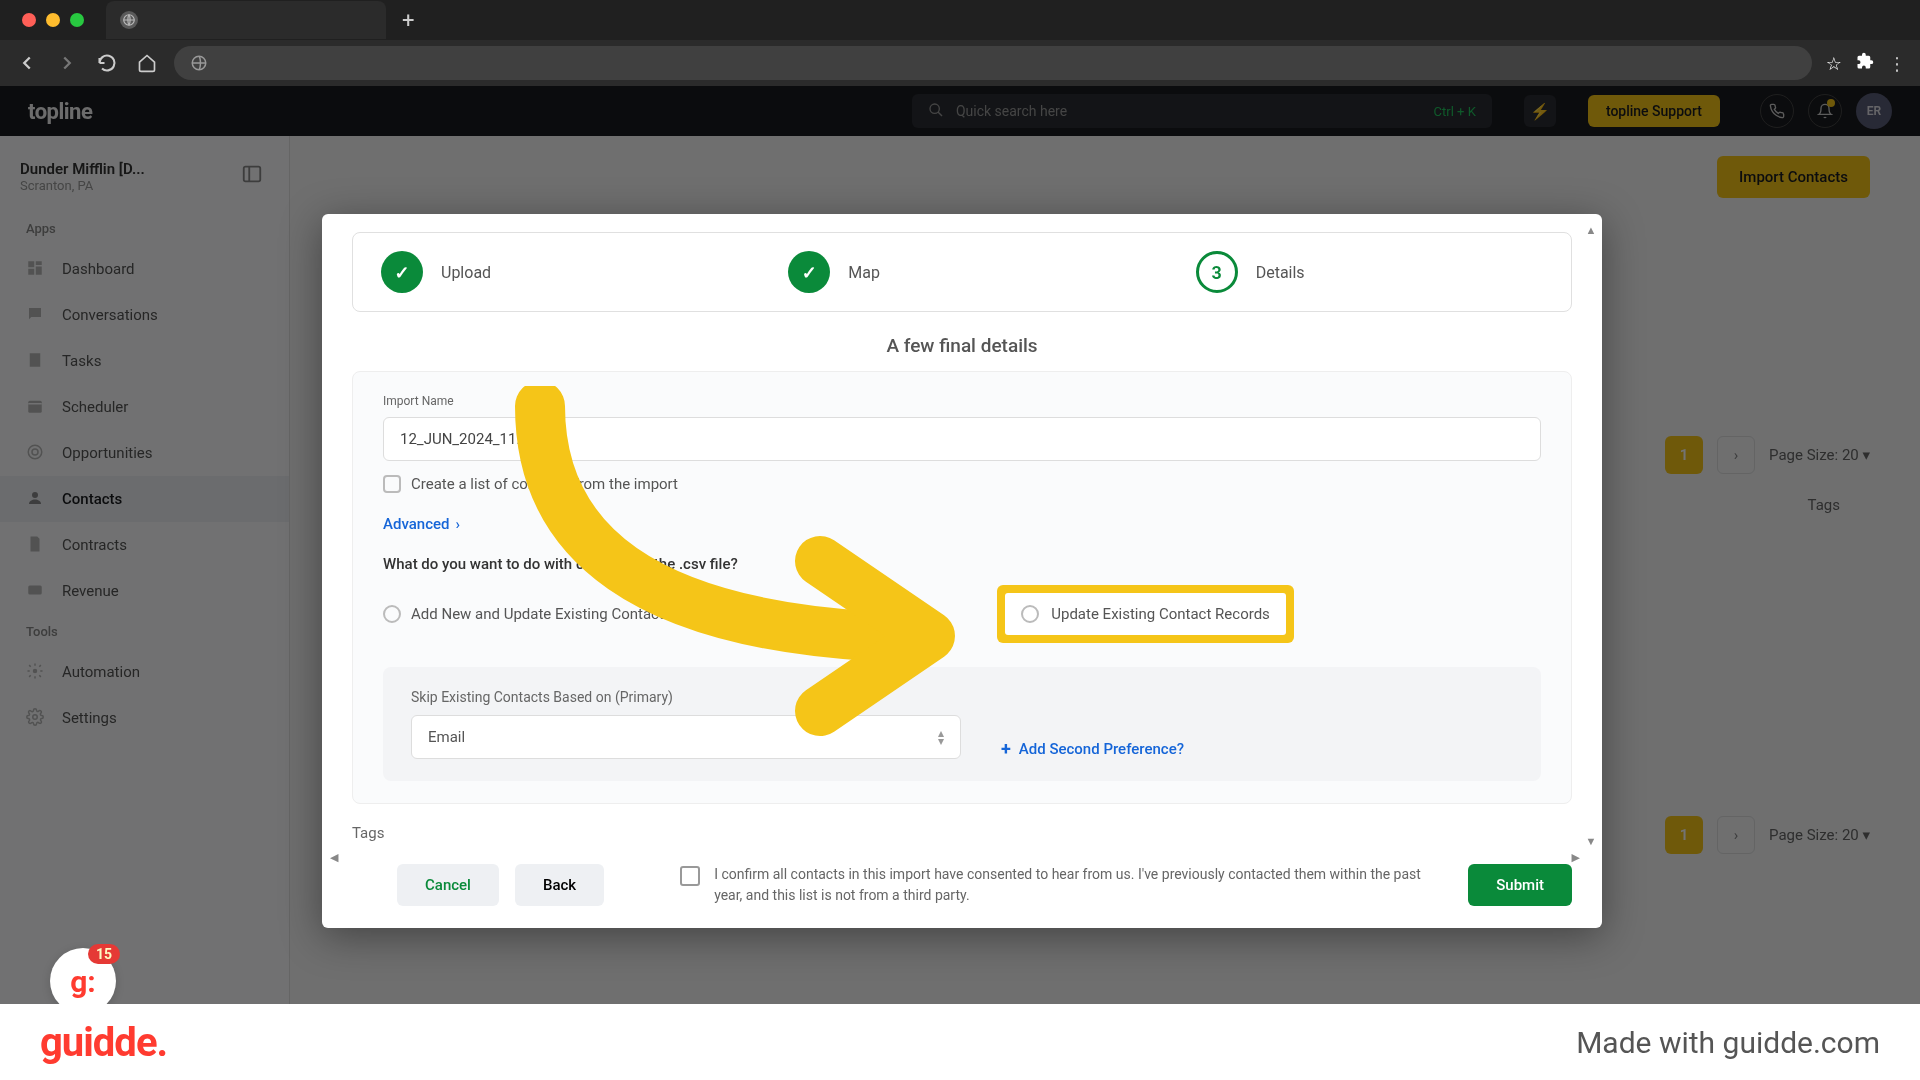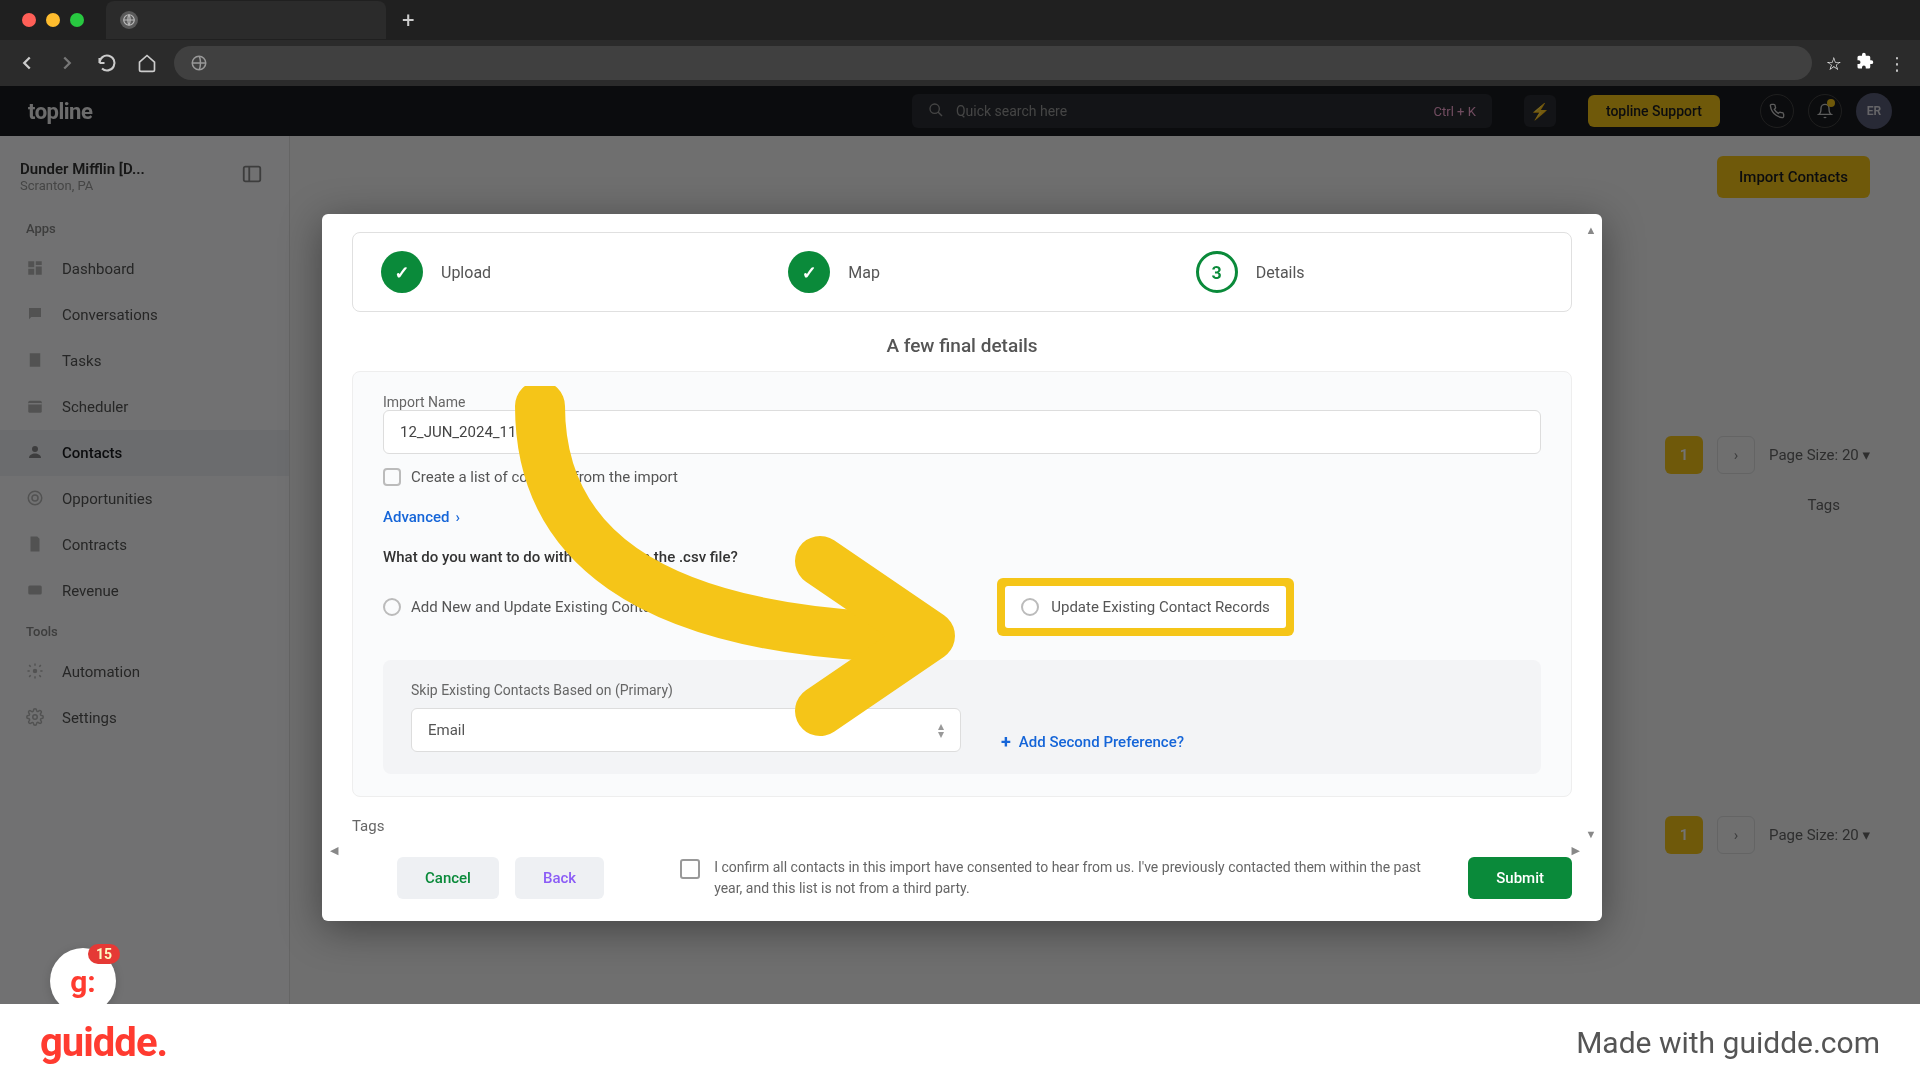--- a/index.html
+++ b/index.html
@@ -24,21 +24,21 @@
 .star-icon { color: #fff; font-size: 18px; }
 .ext-icon { color: #fff; font-size: 18px; }
 .menu-dots { color: #ccc; font-size: 18px; }
 
 
 .app { position: relative; height: 994px; background: #f5f6f7; }
 .app-header { height: 50px; background: #1a1c20; display: flex; align-items: center; padding: 0 28px; gap: 20px; }
 .logo { font-size: 22px; font-weight: 700; color: #f0f0f0; letter-spacing: -0.5px; }
 .search-box { margin-left: auto; width: 580px; height: 34px; background: #2a2d33; border-radius: 6px; display: flex; align-items: center; padding: 0 16px; gap: 12px; color: #999; font-size: 14px; }
 .search-box .search-ic { color: #888; }
-.search-shortcut { margin-left: auto; color: #f9a8d4; font-size: 13px; }
+.search-shortcut { margin-left: auto; color: #22c55e; font-size: 13px; }
 .bolt-icon { width: 32px; height: 32px; background: #2a2d33; border-radius: 6px; display: flex; align-items: center; justify-content: center; color: #f5c518; font-size: 16px; margin-left: 12px; }
 .support-btn { margin-left: 12px; background: #f5c518; color: #1a1c20; padding: 8px 18px; border-radius: 6px; font-size: 14px; font-weight: 500; }
 .header-right { display: flex; gap: 14px; align-items: center; margin-left: 20px; }
 .hdr-icon-btn { width: 34px; height: 34px; border-radius: 50%; border: 1px solid #444; display: flex; align-items: center; justify-content: center; color: #ccc; font-size: 16px; position: relative; }
 .bell-dot { position: absolute; top: 4px; right: 6px; width: 8px; height: 8px; border-radius: 50%; background: #f5c518; }
 .avatar { width: 36px; height: 36px; border-radius: 50%; background: #5a5d78; color: #e0e0e6; display: flex; align-items: center; justify-content: center; font-size: 12px; font-weight: 600; }
 
 
 .sidebar { position: absolute; left: 0; top: 50px; bottom: 0; width: 290px; background: #fafbfc; border-right: 1px solid #e0e0e0; padding: 16px 0; }
 .org-block { display: flex; align-items: center; padding: 8px 20px 18px; gap: 12px; }
@@ -77,21 +77,21 @@
 .stepper { margin: 18px 30px 0; border: 1px solid #e0e0e0; border-radius: 8px; display: flex; padding: 18px 28px; gap: 60px; }
 .step { display: flex; align-items: center; gap: 18px; flex: 1; }
 .step-circle { width: 42px; height: 42px; border-radius: 50%; display: flex; align-items: center; justify-content: center; font-weight: 600; font-size: 18px; }
 .step-circle.done { background: #0a8a3a; color: #fff; }
 .step-circle.current { border: 3px solid #0a8a3a; color: #0a8a3a; background: #fff; }
 .step-label { color: #555; font-size: 16px; }
 
 .modal-title { text-align: center; font-size: 19px; color: #555; margin: 22px 0 14px; font-weight: 500; }
 
 .modal-body { margin: 0 30px; background: #fafbfc; border: 1px solid #eee; border-radius: 8px; padding: 22px 30px; }
-.import-label { font-size: 14px; color: #666; margin-bottom: 0; }
+.import-label { font-size: 12px; color: #666; margin-bottom: 9px; }
 .import-input { width: 100%; height: 44px; border: 1px solid #ddd; border-radius: 6px; padding: 0 16px; font-size: 15px; color: #444; }
 .checkbox-row { display: flex; align-items: center; gap: 10px; margin-top: 14px; color: #555; font-size: 15px; }
 .checkbox { width: 18px; height: 18px; border: 2px solid #bbb; border-radius: 4px; }
 .advanced-link { margin-top: 22px; color: #1565d8; font-size: 15px; font-weight: 500; display: flex; align-items: center; gap: 6px; }
 .chev-r { font-size: 15px; }
 
 .question { margin-top: 22px; font-size: 15px; color: #333; font-weight: 500; }
 .radio-row { display: flex; gap: 36px; margin-top: 12px; align-items: center; }
 .radio-opt { display: flex; align-items: center; gap: 10px; color: #555; font-size: 15px; }
 .radio { width: 18px; height: 18px; border: 2px solid #bbb; border-radius: 50%; }
@@ -107,21 +107,21 @@
 .select-chev { color: #999; font-size: 12px; display: flex; flex-direction: column; line-height: 0.7; }
 .add-pref { color: #1565d8; font-size: 15px; font-weight: 500; display: flex; align-items: center; gap: 8px; }
 .plus { font-size: 18px; font-weight: 700; }
 
 .tags-label { margin: 20px 0 0 30px; font-size: 15px; color: #666; }
 
 
 .modal-footer { display: flex; align-items: center; padding: 22px 30px; gap: 16px; }
 .btn { padding: 12px 28px; border-radius: 6px; font-size: 15px; font-weight: 500; cursor: pointer; border: none; }
 .btn-cancel { background: #eef0f3; color: #0a8a3a; margin-left: 45px; }
-.btn-back { background: #eef0f3; color: #8b5cf6; }
+.btn-back { background: #eef0f3; color: #000000; }
 .consent { display: flex; gap: 14px; align-items: flex-start; flex: 1; margin-left: 60px; color: #666; font-size: 14px; line-height: 1.5; }
 .consent-check { width: 20px; height: 20px; border: 2px solid #999; border-radius: 3px; flex-shrink: 0; margin-top: 2px; }
 .btn-submit { background: #0a8a3a; color: #fff; }
 
 
 .annot-arrow { position: absolute; left: 480px; top: 300px; width: 500px; height: 360px; pointer-events: none; z-index: 50; }
 
 
 .guidde-bar { position: absolute; left: 0; right: 0; bottom: 0; height: 76px; background: #fff; display: flex; align-items: center; padding: 0 40px; justify-content: space-between; }
 .guidde-logo { font-size: 40px; font-weight: 700; color: #ff3b30; letter-spacing: -1px; }
@@ -252,33 +252,33 @@
           </svg></span>
         <span>Tasks</span>
       </div>
     <div class="nav-item">
         <span class="nav-icon-sm"><svg viewBox="0 0 24 24" width="18" height="18" fill="#888">
             <rect x="3" y="5" width="18" height="16" rx="2"></rect>
             <path d="M3 9h18" stroke="#fafbfc" stroke-width="2"></path>
           </svg></span>
         <span>Scheduler</span>
       </div>
+    <div class="nav-item">
+        <span class="nav-icon-sm"><svg viewBox="0 0 24 24" width="18" height="18" fill="none" stroke="#888" stroke-width="2">
+            <circle cx="12" cy="12" r="9"></circle>
+            <circle cx="12" cy="12" r="4"></circle>
+          </svg></span>
+        <span>Opportunities</span>
+      </div>
     <div class="nav-item active">
         <span class="nav-icon-sm"><svg viewBox="0 0 24 24" width="18" height="18" fill="#444">
             <circle cx="12" cy="8" r="4"></circle>
             <path d="M4 20c0-4 4-6 8-6s8 2 8 6"></path>
           </svg></span>
         <span>Contacts</span>
-      </div>
-    <div class="nav-item">
-        <span class="nav-icon-sm"><svg viewBox="0 0 24 24" width="18" height="18" fill="none" stroke="#888" stroke-width="2">
-            <circle cx="12" cy="12" r="9"></circle>
-            <circle cx="12" cy="12" r="4"></circle>
-          </svg></span>
-        <span>Opportunities</span>
       </div>
     <div class="nav-item">
         <span class="nav-icon-sm"><svg viewBox="0 0 24 24" width="18" height="18" fill="#888">
             <path d="M6 2h9l3 3v17H6z"></path>
           </svg></span>
         <span>Contracts</span>
       </div>
     <div class="nav-item">
         <span class="nav-icon-sm"><svg viewBox="0 0 24 24" width="18" height="18" fill="#888">
             <rect x="3" y="6" width="18" height="12" rx="2"></rect>

